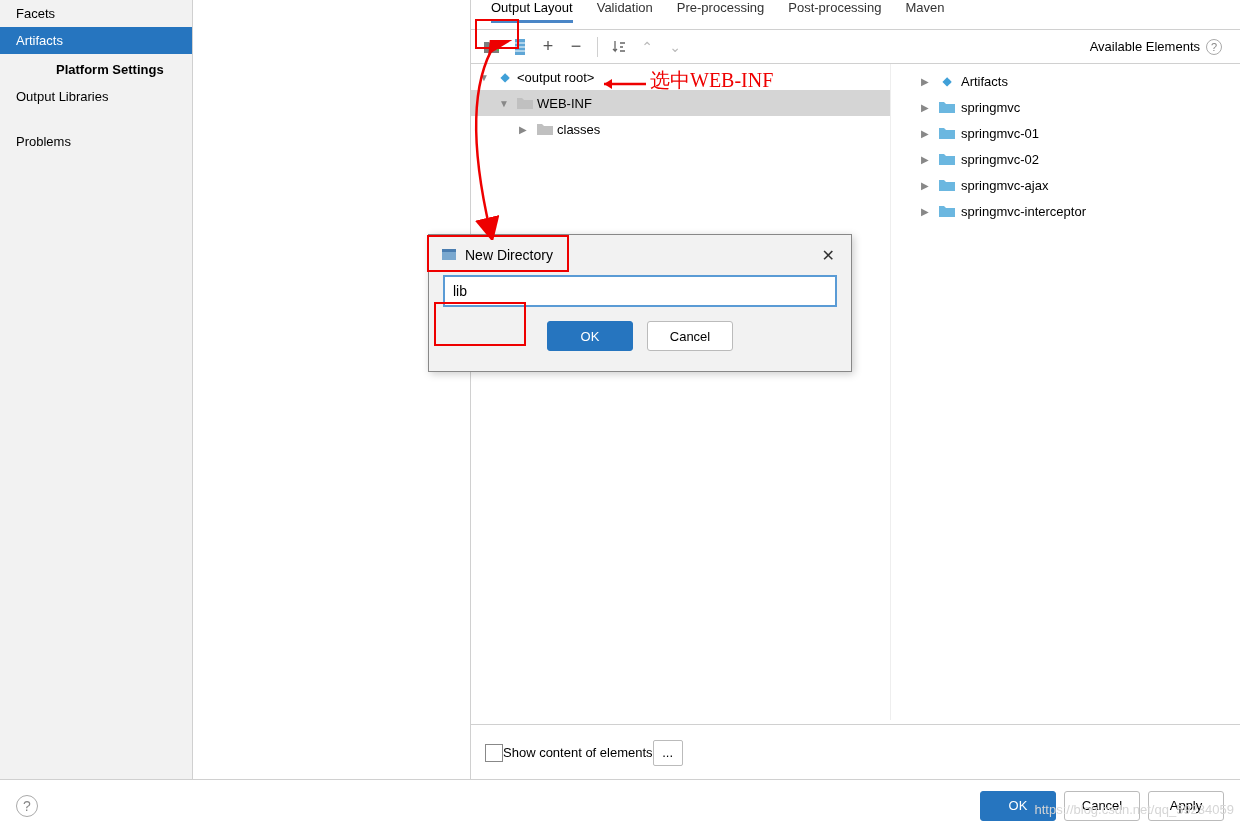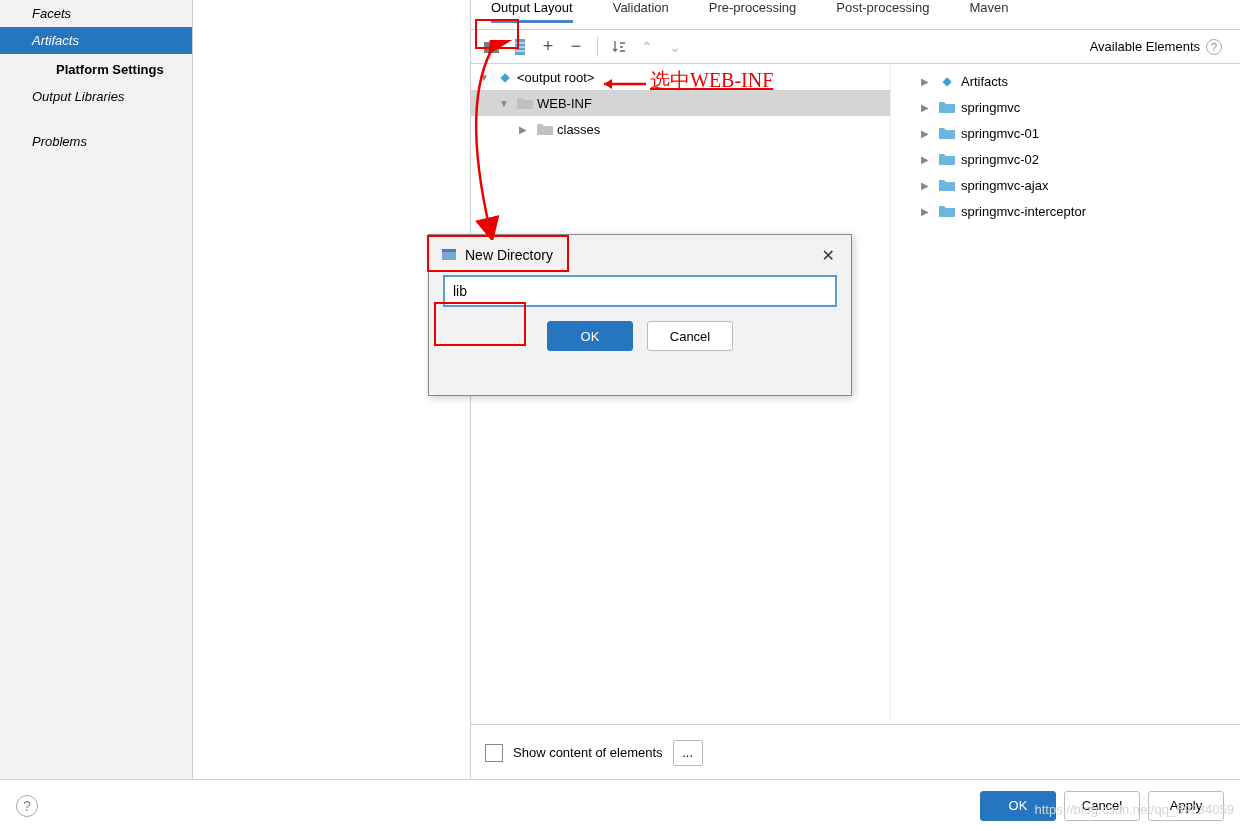--- a/index.html
+++ b/index.html
@@ -1,24 +1,24 @@
 <!DOCTYPE html>
 <html><head>
 <meta charset="utf-8">
 <style>
 * { box-sizing: border-box; margin: 0; padding: 0; font-family: "Segoe UI", Arial, sans-serif; }
 body { width: 1240px; height: 831px; background: #fff; overflow: hidden; position: relative; font-size: 13px; color: #000; }
 
 .sidebar { position: absolute; left: 0; top: 0; width: 193px; height: 780px; background: #f2f2f2; border-right: 1px solid #d0d0d0; }
-.sidebar-item { padding: 6px 10px 6px 32px; cursor: pointer; font-style: italic; }
+.sidebar-item { padding: 6px 10px 6px 16px; cursor: pointer; }
 .sidebar-item.selected { background: #2675bf; color: #fff; }
 .sidebar-heading { font-weight: bold; padding: 8px 10px 6px 16px; margin-left: 40px; }
 
 .main-panel { position: absolute; left: 470px; top: 0; width: 770px; height: 780px; background: #fff; border-left: 1px solid #d0d0d0; }
-.tabs { display: flex; gap: 40px; padding: 0 20px; height: 20px; align-items: flex-start; color: #555; }
+.tabs { display: flex; gap: 24px; padding: 0 20px; height: 20px; align-items: flex-start; color: #555; }
 .tab { position: relative; color: #333; cursor: pointer; white-space: nowrap; }
 .tab.active { color: #000; }
 .tab.active::after { content: ""; position: absolute; left: 0; right: 0; bottom: -8px; height: 3px; background: #4a86c7; }
 
 .toolbar { display: flex; align-items: center; padding: 4px 10px; border-bottom: 1px solid #d0d0d0; height: 34px; gap: 6px; }
 .tool-btn { width: 22px; height: 22px; display: flex; align-items: center; justify-content: center; color: #555; cursor: pointer; font-size: 14px; }
 .tool-sep { width: 1px; height: 20px; background: #d0d0d0; margin: 0 4px; }
 .avail-label { margin-left: auto; padding-right: 8px; display: flex; align-items: center; gap: 6px; }
 .help-icon { width: 16px; height: 16px; border: 1px solid #aaa; border-radius: 50%; display: inline-flex; align-items: center; justify-content: center; font-size: 11px; color: #888; }
 
@@ -29,46 +29,46 @@
 .tree-row { display: flex; align-items: center; height: 26px; padding-left: 8px; gap: 4px; }
 .tree-row.selected { background: #d5d5d5; }
 .tree-arrow { width: 14px; color: #888; font-size: 10px; }
 .tree-icon { width: 16px; height: 16px; display: inline-flex; align-items: center; justify-content: center; }
 .folder-icon { color: #b8b8b8; }
 .diamond-icon { color: #40a0d8; font-size: 12px; }
 
 .elem-row { display: flex; align-items: center; height: 26px; padding-left: 30px; gap: 6px; }
 .elem-arrow { width: 12px; color: #888; font-size: 10px; }
 
-.bottom-bar { position: absolute; bottom: 0; left: 0; right: 0; height: 56px; border-top: 1px solid #d0d0d0; display: flex; align-items: center; padding: 0 14px; gap: 10px; }
+.bottom-bar { position: absolute; bottom: 0; left: 0; right: 0; height: 56px; border-top: 1px solid #d0d0d0; display: flex; align-items: center; padding: 0 14px; }
 .checkbox { width: 18px; height: 18px; border: 1px solid #888; background: #fff; }
 .small-btn { width: 30px; height: 26px; border: 1px solid #bbb; background: #fff; display: flex; align-items: center; justify-content: center; cursor: pointer; border-radius: 2px; }
 
 .footer { position: absolute; left: 0; bottom: 0; width: 1240px; height: 52px; border-top: 1px solid #d0d0d0; display: flex; align-items: center; padding: 0 16px; }
 .footer .help-icon { margin-right: auto; width: 22px; height: 22px; font-size: 14px; }
 .btn { min-width: 76px; height: 30px; border: 1px solid #bbb; background: #fff; border-radius: 3px; cursor: pointer; padding: 0 16px; font-size: 13px; margin-left: 8px; }
 .btn.primary { background: #2675bf; color: #fff; border-color: #2675bf; }
 
 
-.dialog { position: absolute; left: 428px; top: 234px; width: 424px; height: 162px; background: #f2f2f2; border: 1px solid #888; box-shadow: 2px 2px 8px rgba(0,0,0,.2); }
+.dialog { position: absolute; left: 428px; top: 234px; width: 424px; height: 138px; background: #f2f2f2; border: 1px solid #888; box-shadow: 2px 2px 8px rgba(0,0,0,.2); }
 .dialog-title { display: flex; align-items: center; height: 40px; padding: 0 12px; font-size: 14px; }
 .dialog-close { margin-left: auto; font-size: 16px; cursor: pointer; color: #333; padding: 4px; }
 .dialog-body { padding: 0 14px; }
 .dialog-label { margin-bottom: 6px; }
 .dialog-input { width: 100%; height: 32px; border: 2px solid #5a9bd5; padding: 0 8px; font-size: 14px; outline: none; background: #fff; }
 .dialog-buttons { display: flex; justify-content: center; gap: 14px; padding-top: 14px; }
 .dialog-btn { min-width: 86px; height: 30px; border: 1px solid #bbb; background: #fff; border-radius: 3px; cursor: pointer; font-size: 13px; }
 .dialog-btn.primary { background: #2675bf; color: #fff; border-color: #2675bf; }
 
 
 .red-box { position: absolute; border: 2px solid #e00; pointer-events: none; }
 .red-box.b1 { left: 475px; top: 19px; width: 44px; height: 30px; }
 .red-box.b2 { left: 427px; top: 235px; width: 142px; height: 37px; }
 .red-box.b3 { left: 434px; top: 302px; width: 92px; height: 44px; }
-.red-text { position: absolute; color: #e00; font-size: 20px; font-family: SimSun, serif; text-decoration: underline; }
+.red-text { position: absolute; color: #e00; font-size: 20px; font-family: SimSun, serif; }
 .arrow-svg { position: absolute; pointer-events: none; }
 
 .watermark { position: absolute; right: 6px; bottom: 14px; color: #d5d5d5; font-size: 13px; }
 
 svg.ico-folder path { fill: #c0c0c0; }
 svg.ico-folder-blue path { fill: #6bb7e0; }
 </style>
 </head>
 <body>
 

